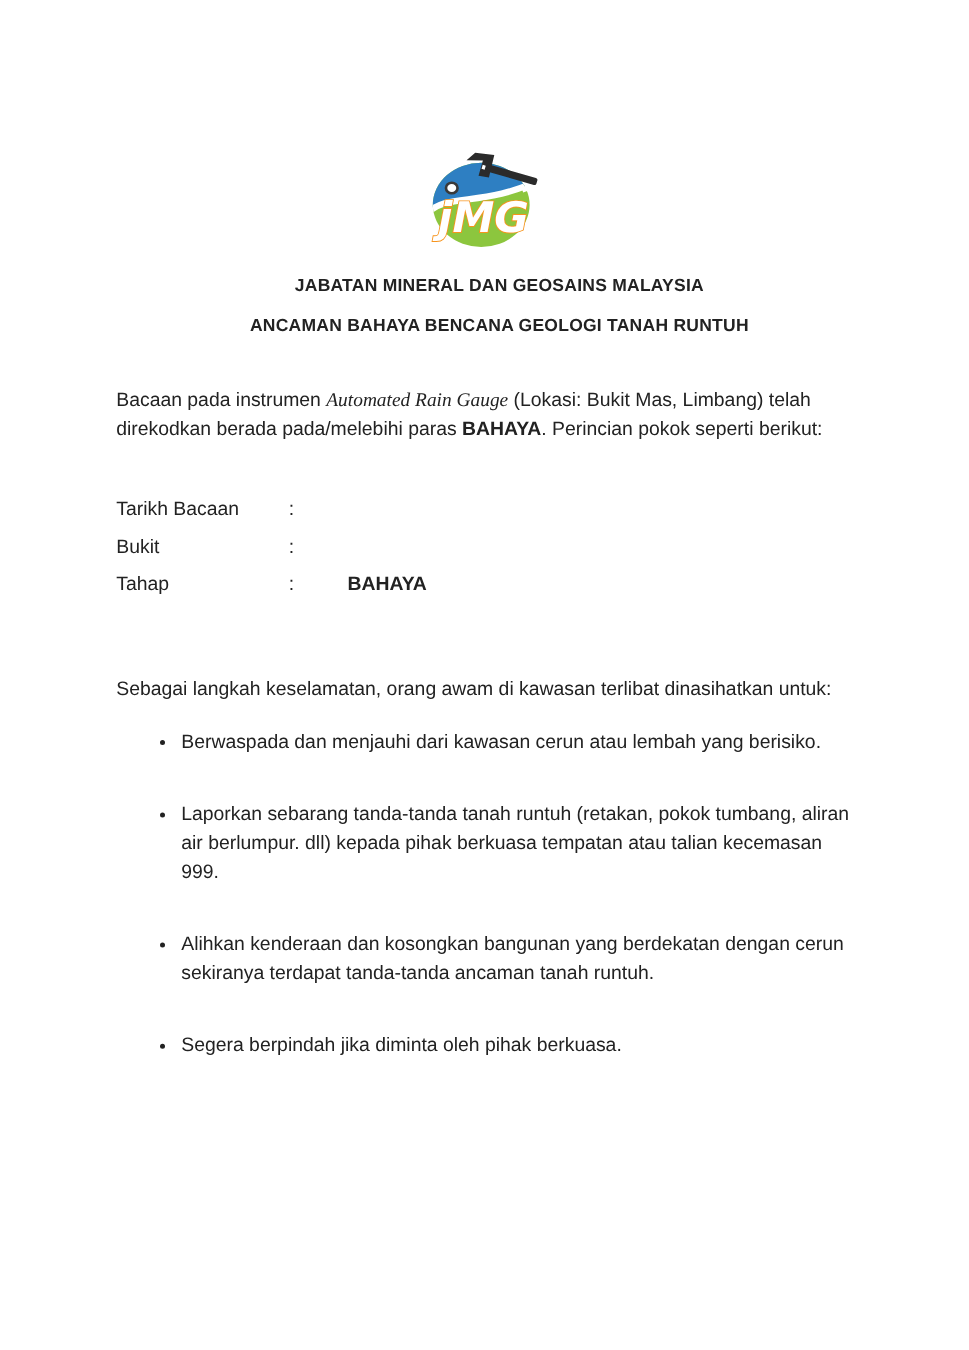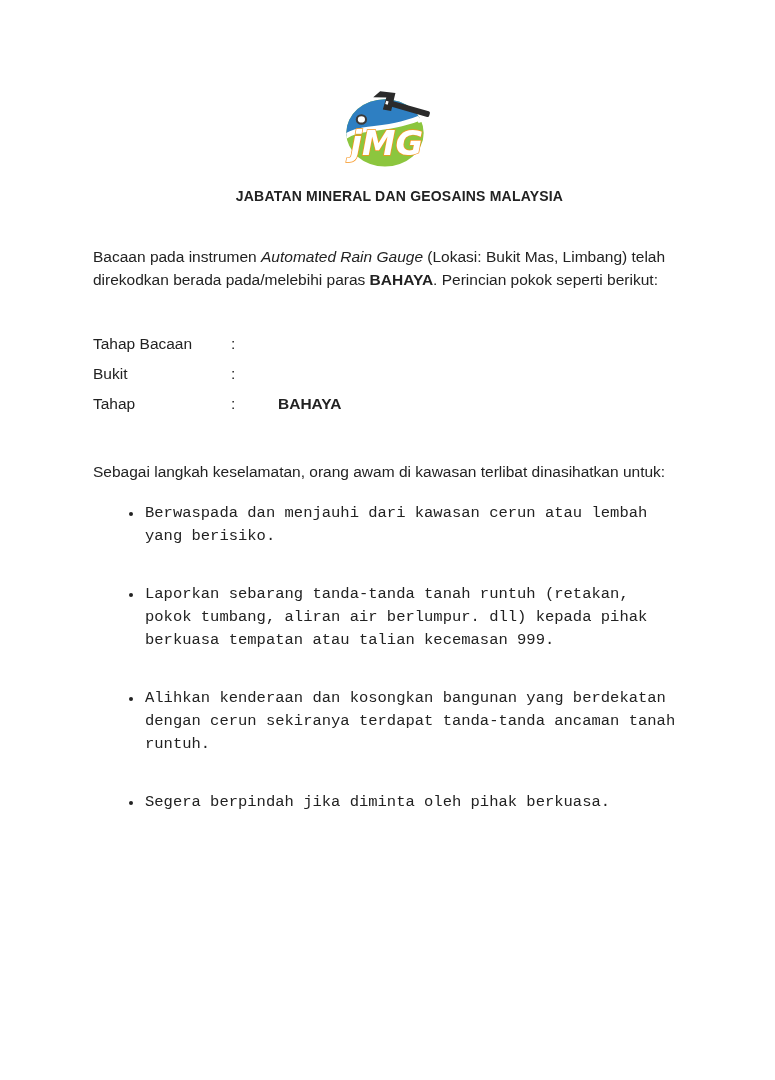--- a/index.html
+++ b/index.html
@@ -10,21 +10,21 @@
   }
   .page {
     position: relative;
     width: 775px;
     height: 1080px;
     background: #ffffff;
     margin: 0 auto;
     overflow: hidden;
   }
   .logo-wrap {
-    padding-top: 84px;
+    padding-top: 115px;
     text-align: center;
   }
   .doc-header { text-align: center; padding-left: 24px; }
   .org-title {
     margin-top: 14px;
     font-size: 14px;
     font-weight: bold;
     letter-spacing: 0.2px;
   }
   .subtitle {
@@ -38,45 +38,44 @@
     margin-top: 16px;
     font-size: 14px;
     font-weight: bold;
     letter-spacing: 0.2px;
   }
   .intro {
     margin: 41px 93px 0 93px;
     font-size: 15.5px;
     line-height: 23px;
   }
-  .intro .em { font-style: italic; }
+  .intro .em { font-style: italic; font-family: Liberation Serif, serif; }
   .intro .strong { font-weight: bold; }
   .details {
     margin: 45px 93px 0 93px;
     font-size: 15.5px;
   }
   .detail-row {
     display: flex;
     line-height: 16px;
     margin-bottom: 14px;
   }
   .detail-label { width: 138px; }
   .detail-sep { width: 47px; }
   .detail-value { flex: 1; }
   .detail-value.bold { font-weight: bold; }
   .lead {
-    margin: 48px 93px 0 93px;
+    margin: 64px 93px 0 93px;
     font-size: 15.5px;
     line-height: 23px;
   }
   ul.advice-list {
     margin: 19px 93px 0 93px;
     padding-left: 50px;
     list-style: disc outside;
-    font-family: Liberation Mono, monospace;
   }
   ul.advice-list li {
     font-size: 15.5px;
     line-height: 23px;
     margin-bottom: 35px;
     padding-left: 2px;
   }
   ul.advice-list li::marker { font-size: 13px; }
 </style>
 </head>
@@ -109,27 +108,28 @@
       <g transform="rotate(16 62 22)">
         <rect x="60" y="19" width="52" height="7" rx="2" fill="#2B2B2B"></rect>
         <path d="M48,12 L66,9 L67,31 L57,32 L57,17 L42,21 Z" fill="#2B2B2B"></path>
         <rect x="58" y="21" width="3" height="4" fill="#FFFFFF"></rect>
       </g>
     </svg>
   </div>
 
   <div class="doc-header">
     <div class="org-title">JABATAN MINERAL DAN GEOSAINS MALAYSIA</div>
+    <div class="heading">ANCAMAN BAHAYA BENCANA GEOLOGI TANAH RUNTUH</div>
   </div>
 
   <p class="intro"><span>Bacaan pada instrumen </span><span class="em">Automated Rain Gauge</span><span> (Lokasi: Bukit Mas, Limbang) telah direkodkan berada pada/melebihi paras </span><span class="strong">BAHAYA</span><span>. Perincian pokok seperti berikut:</span></p>
 
   <div class="details">
     <div class="detail-row">
-      <span class="detail-label">Tahap Bacaan</span>
+      <span class="detail-label">Tarikh Bacaan</span>
       <span class="detail-sep">:</span>
     </div>
     <div class="detail-row">
       <span class="detail-label">Bukit</span>
       <span class="detail-sep">:</span>
     </div>
     <div class="detail-row">
       <span class="detail-label">Tahap</span>
       <span class="detail-sep">:</span>
       <span class="detail-value bold">BAHAYA</span>

